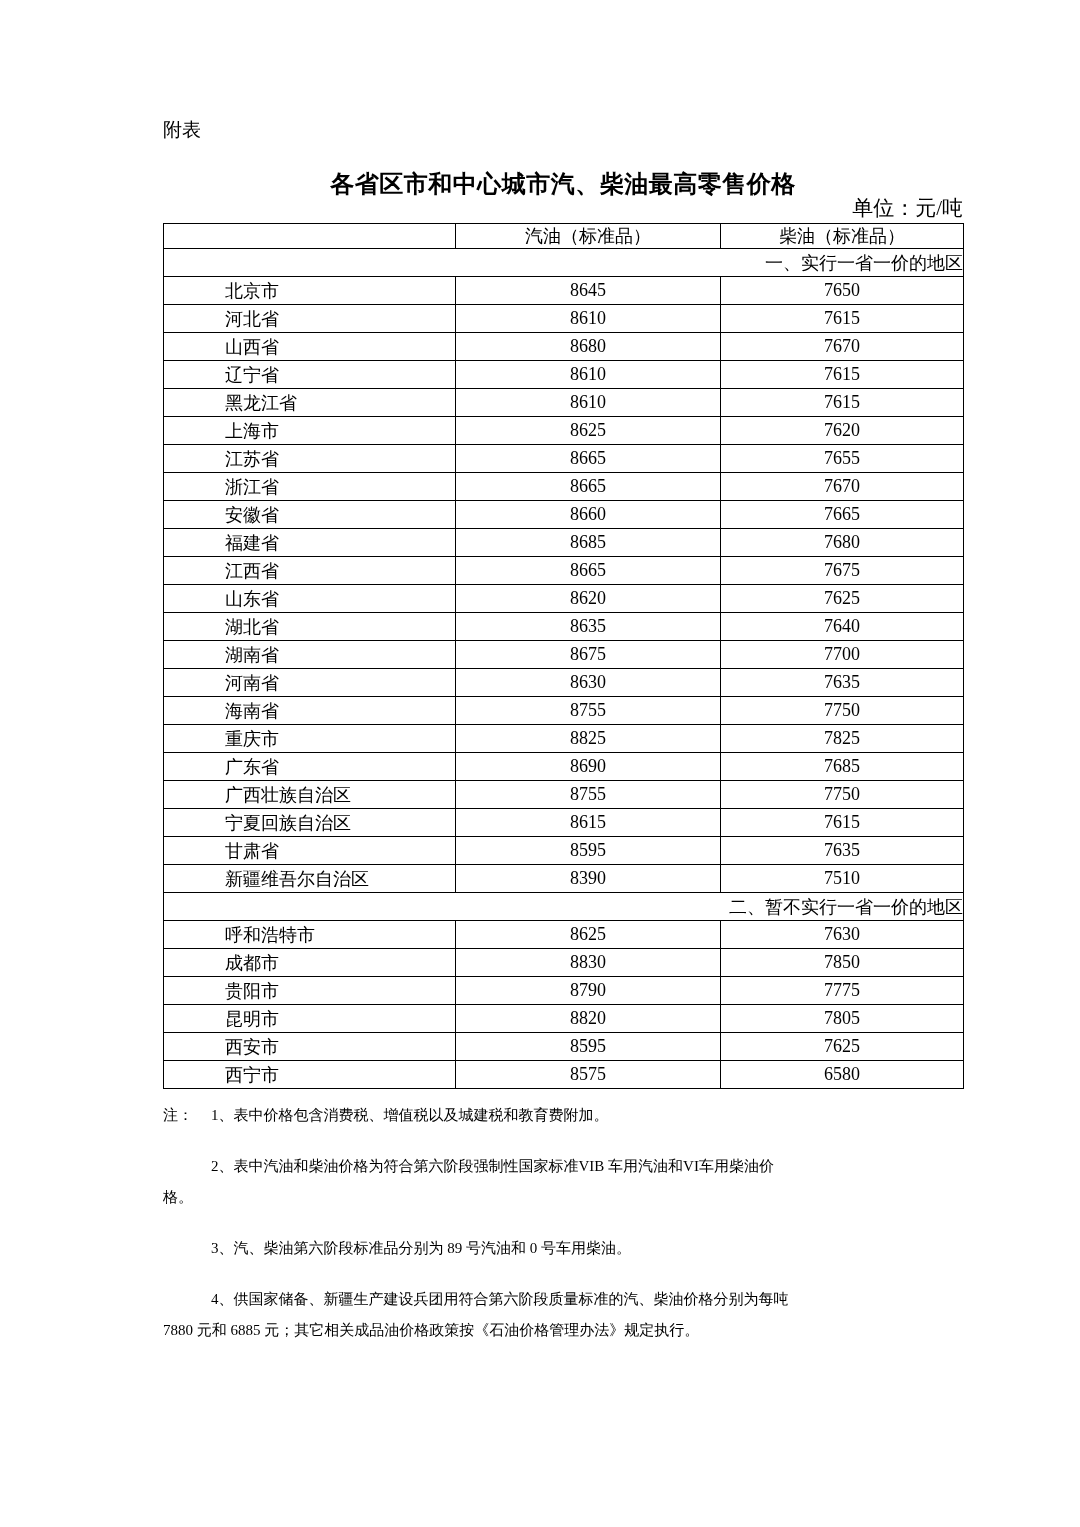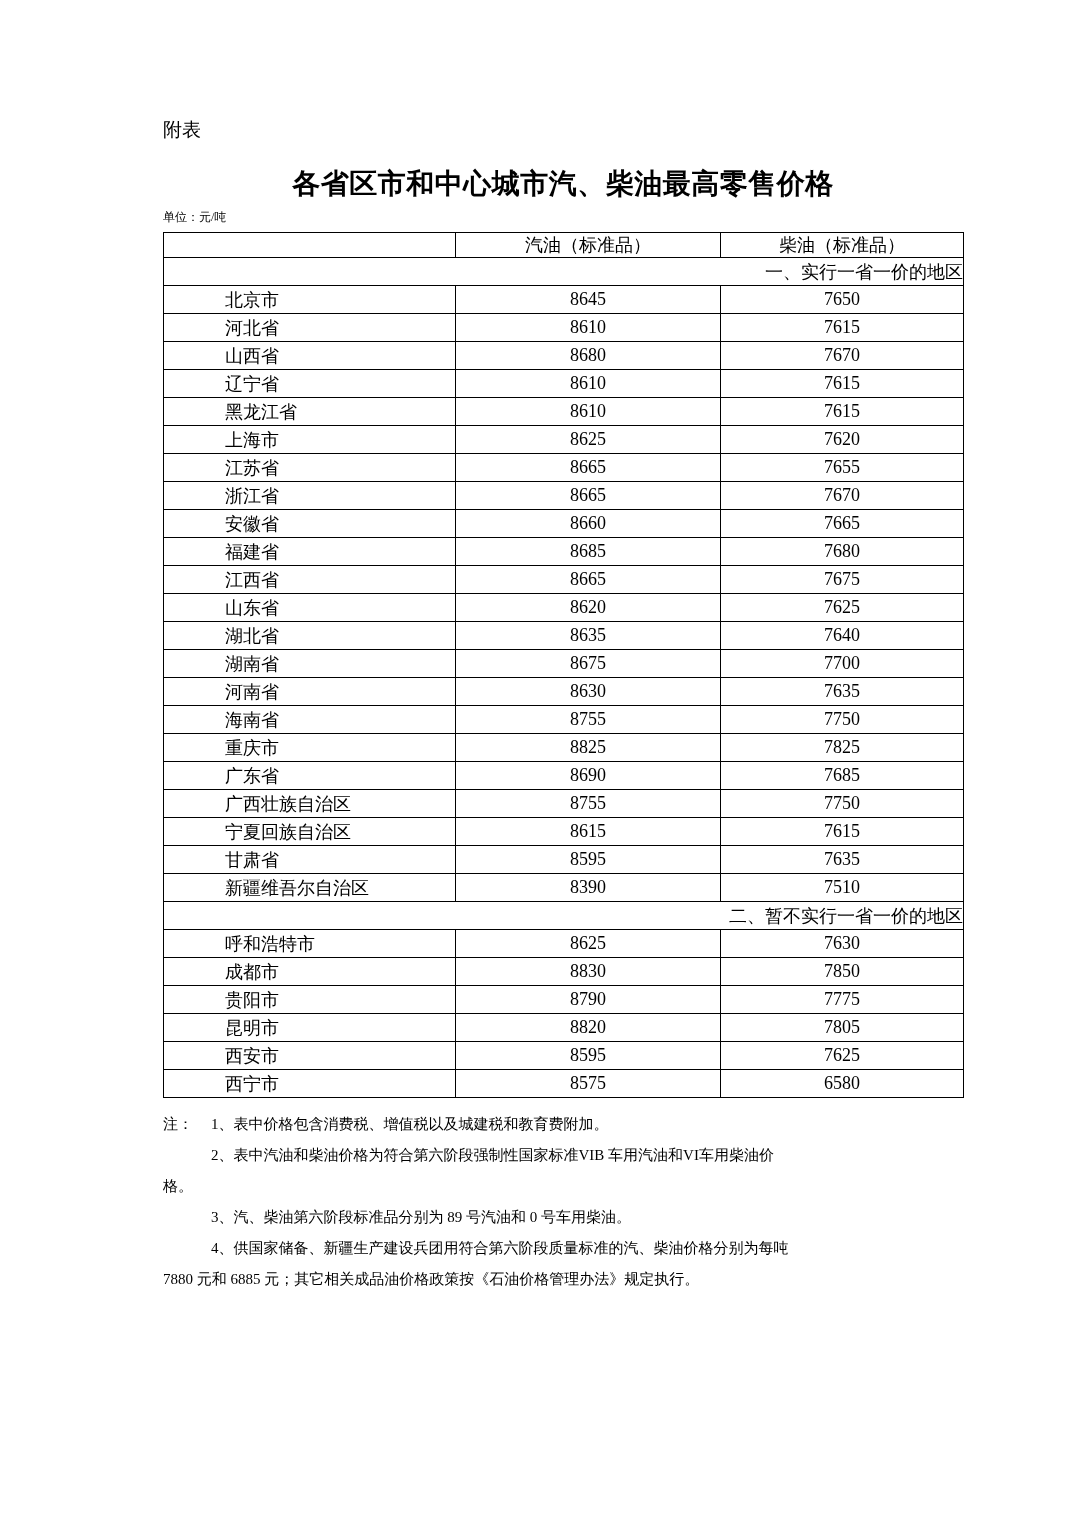--- a/index.html
+++ b/index.html
@@ -19,31 +19,30 @@
 
   .appendix {
     font-size: 19px;
     line-height: 26px;
     text-align: left;
   }
   .title {
     margin-top: 27px;
     font-family: "Liberation Sans", "DejaVu Sans", sans-serif;
     font-weight: bold;
-    font-size: 28px;
+    font-size: 24px;
     line-height: 28px;
     text-align: center;
     letter-spacing: 0.5px;
   }
   .unit {
-    margin-top: 9px;
     margin-bottom: 5px;
-    font-size: 12px;
+    font-size: 21px;
     line-height: 20px;
-    text-align: left;
+    text-align: right;
   }
 
   table.price-table {
     width: 800px;
     border-collapse: collapse;
     table-layout: fixed;
     font-size: 18px;
   }
   .price-table col.c-region  { width: 292px; }
   .price-table col.c-gas     { width: 265px; }
@@ -62,21 +61,21 @@
   td.num-cell     { height: 28px; text-align: center; }
 
   .notes {
     margin-top: 11px;
     width: 800px;
     font-size: 15px;
     line-height: 31px;
     text-align: justify;
   }
   .note-line { margin: 0; }
-  .note-line.indent { padding-left: 48px; }
+  .note-line.indent { padding-left: 48px; margin-top: 20px; }
   .note-prefix { display: inline-block; width: 48px; }
 </style>
 </head>
 <body>
 
 <div class="page">
   <div class="content">
 
     <div class="appendix">附表</div>
 

